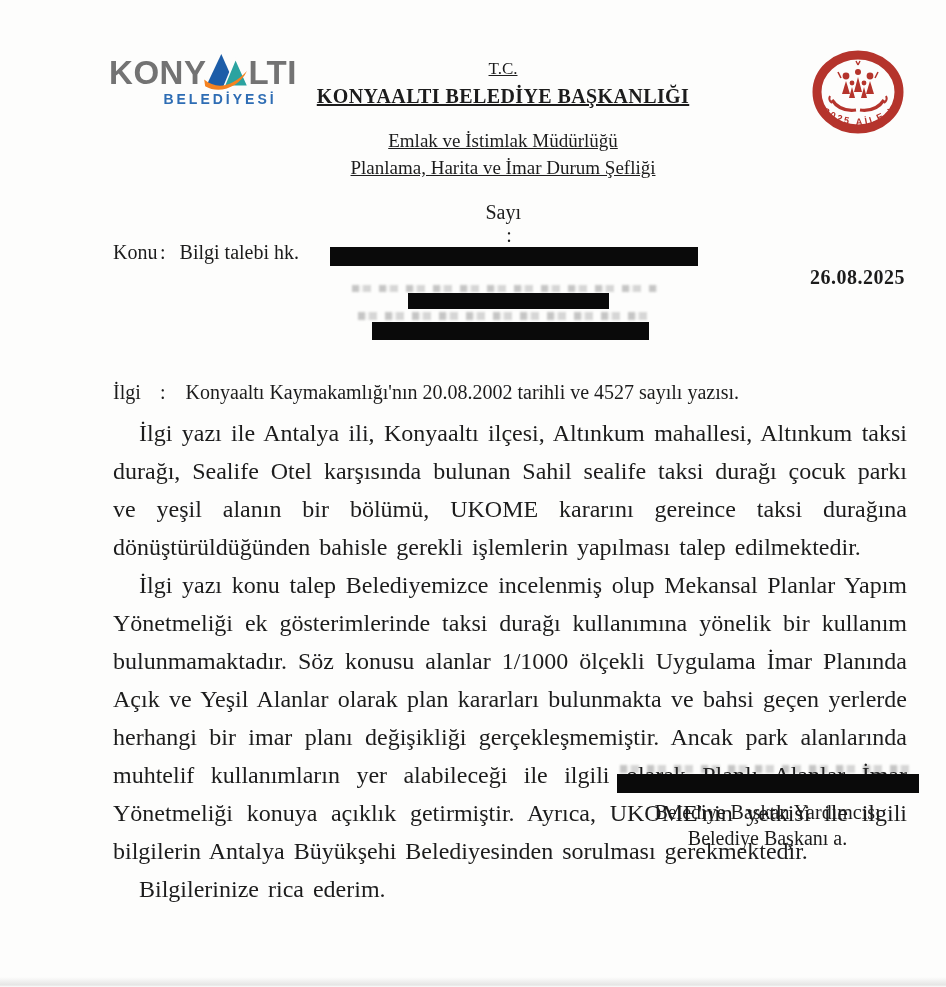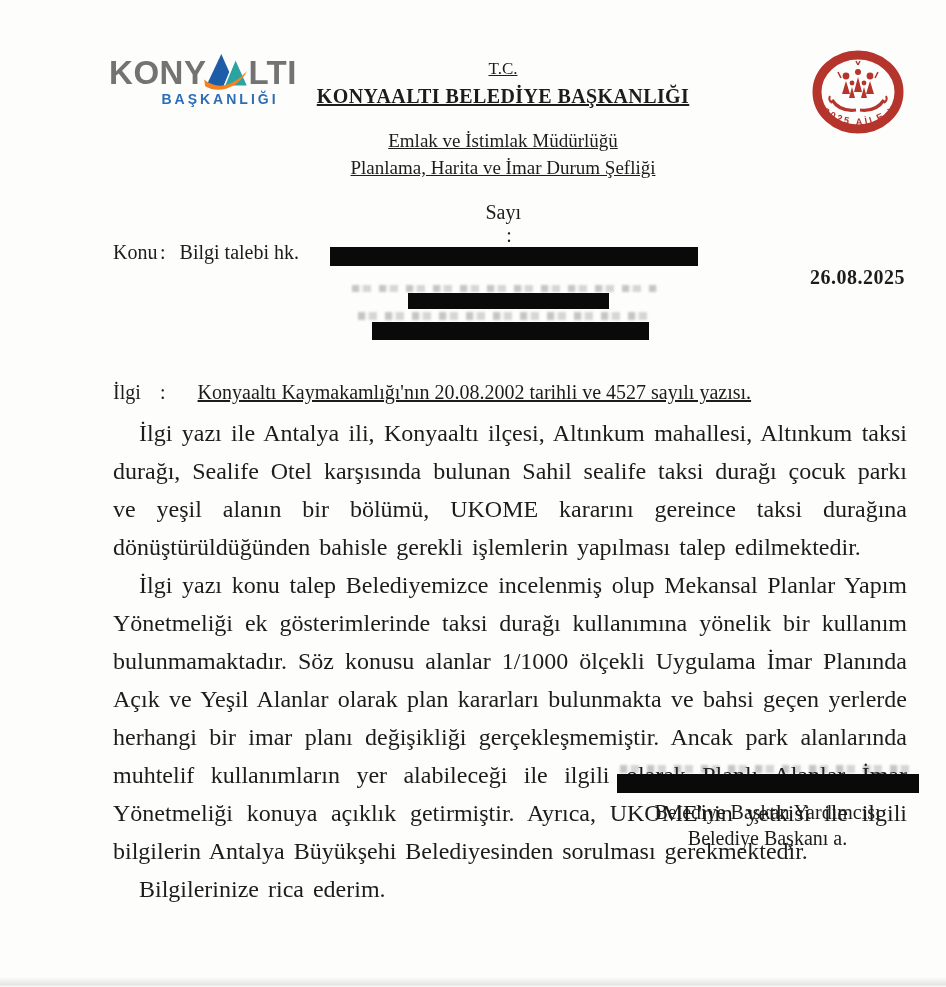--- a/index.html
+++ b/index.html
@@ -55,21 +55,21 @@
     background:repeating-linear-gradient(90deg,
       rgba(70,70,70,.55) 0 7px, rgba(140,140,140,.12) 7px 11px,
       rgba(70,70,70,.38) 11px 19px, rgba(0,0,0,0) 19px 27px);
     filter:blur(1.1px); opacity:.55;
   }
   
   .ilgi-row {
     position:absolute; left:113px; top:381px; width:800px;
     display:flex; font-size:20px;
   }
-  .ilgi-text { margin-left:32px;text-decoration:underline; }
+  .ilgi-text { margin-left:20px; }
   .body-block {
     position:absolute; left:113px; top:414px; width:794px;
     font-size:24px; line-height:38px; text-align:justify; word-spacing:3px;
   }
   .body-block p { margin:0; text-indent:26px; }
   .closing { margin-top:0; }
   
   .signature {
     position:absolute; left:600px; top:765px; width:335px;
     text-align:center; font-size:20px; line-height:26px;
@@ -89,21 +89,21 @@
   <div class="logo">
     <div class="logo-row">
       <span class="logo-word">KONY</span>
       <svg class="logo-mountains" viewBox="0 0 48 40">
         <path d="M2,36 L18,2 L33,36 Z" fill="#1d5da8"></path>
         <path d="M21,36 L33,7 L46,36 Z" fill="#2ba3a0" stroke="#fdfdfc" stroke-width="1.6"></path>
         <path d="M0,29 C13,40 29,37 45,20 C37,37 16,45 1,36 Z" fill="#f58220"></path>
       </svg>
       <span class="logo-word">LTI</span>
     </div>
-    <div class="logo-sub">BAŞKANLIĞI</div>
+    <div class="logo-sub">BELEDİYESİ</div>
   </div>
 
   <div class="letterhead">
     <div class="lh-tc">T.C.</div>
     <div class="lh-title">KONYAALTI BELEDİYE BAŞKANLIĞI</div>
     <div class="lh-dept">Emlak ve İstimlak Müdürlüğü</div>
     <div class="lh-unit">Planlama, Harita ve İmar Durum Şefliği</div>
   </div>
 
   <svg class="emblem" viewBox="0 0 116 100">

